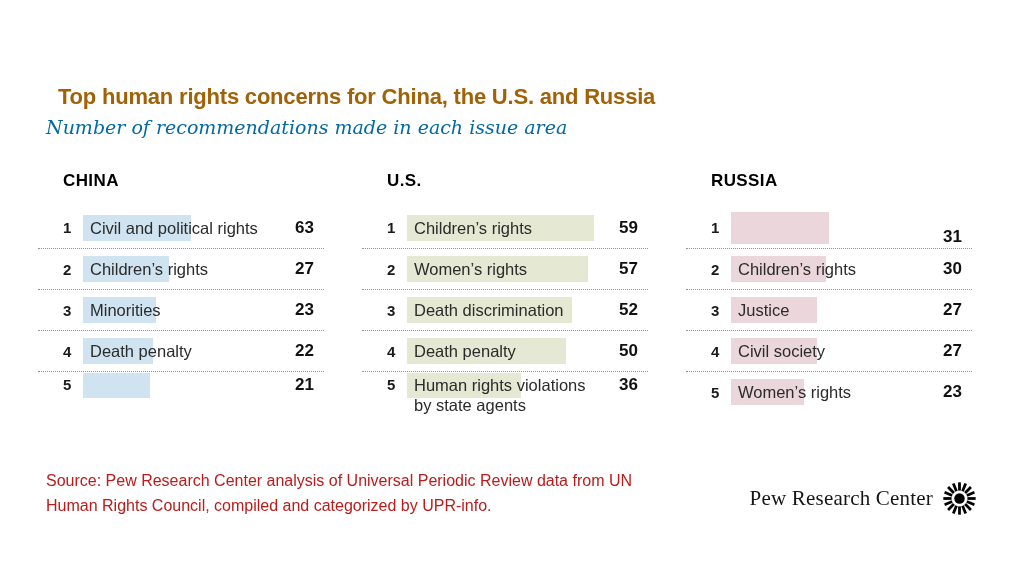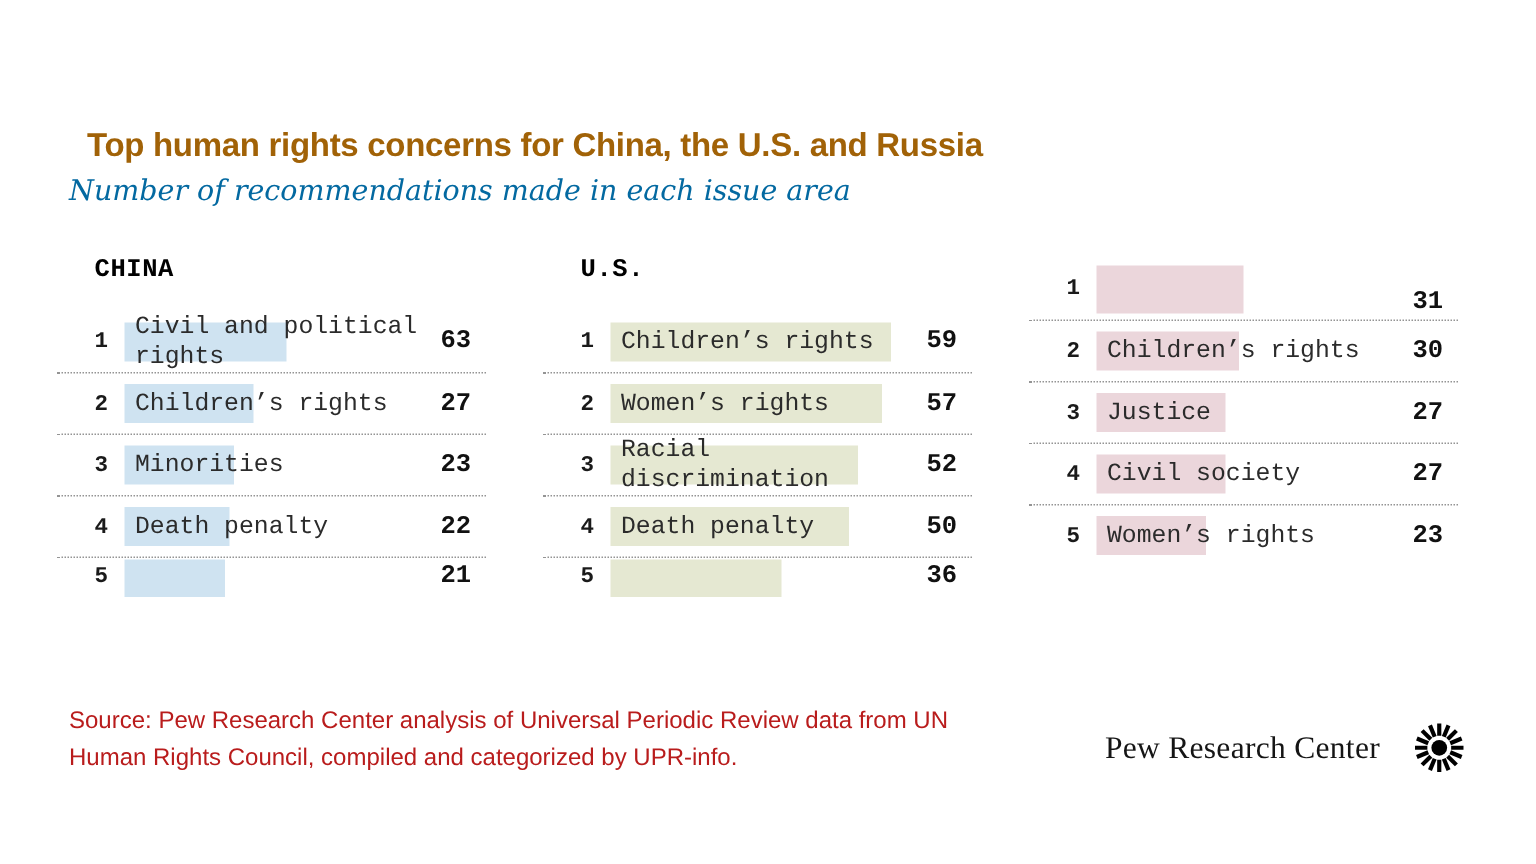--- a/index.html
+++ b/index.html
@@ -14,21 +14,21 @@
     font-size:22px; line-height:25px; font-weight:700; color:#a16207;
     letter-spacing:-0.2px; white-space:nowrap;
   }
   .subtitle {
     position:absolute; left:46px; top:115px; margin:0;
     font-family:"DejaVu Serif", serif; font-style:italic;
     font-size:19px; line-height:24px; color:#0369a1; white-space:nowrap;
   }
   .columns {
     position:absolute; left:38px; top:172px; width:934px;
-    display:flex; gap:38px;font-family:Liberation Mono, monospace;
+    display:flex; gap:38px;
   }
   .col { flex:1 1 0; min-width:0; }
   .col h2 {
     margin:0 0 17px 0; padding-left:25px;
     font-size:17px; line-height:18px; font-weight:700; color:#000;
     letter-spacing:0.4px;
   }
   .row {
     position:relative; display:flex; align-items:center;
     min-height:41px; box-sizing:border-box;
@@ -59,21 +59,21 @@
   .row.wrap-first .labelcell { display:flex; align-items:center; }
   .row.wrap-first .rank { align-self:center; }
   .row.wrap-first .value { align-self:flex-end; line-height:20px; padding-bottom:1px; }
   .row.wrap-first .bar { top:5px; transform:none; height:32px; }
   .source {
     position:absolute; left:46px; top:469px; margin:0; width:600px;
     font-size:16px; line-height:24.5px; color:#b91c1c;
   }
   .brand {
     position:absolute; right:47px; top:480px; height:36px;
-    display:flex; align-items:center; gap:22px;
+    display:flex; align-items:center; gap:9px;
   }
   .brand-text {
     font-family:"Liberation Serif", serif; font-size:21px; color:#151515;
     letter-spacing:0.2px; white-space:nowrap;
   }
   .sunburst { display:block; }
 </style>
 </head>
 <body>
 
@@ -117,35 +117,37 @@
           <span class="labelcell"><span class="bar" style="width: 187px; background: rgb(229, 232, 210);"></span><span class="label">Children’s rights</span></span>
           <span class="value">59</span>
         </div>
         <div class="row">
           <span class="rank">2</span>
           <span class="labelcell"><span class="bar" style="width: 181px; background: rgb(229, 232, 210);"></span><span class="label">Women’s rights</span></span>
           <span class="value">57</span>
         </div>
         <div class="row">
           <span class="rank">3</span>
-          <span class="labelcell"><span class="bar" style="width: 165px; background: rgb(229, 232, 210);"></span><span class="label">Racial discrimination</span></span>
+          <span class="labelcell"><span class="bar" style="width: 165px; background: rgb(229, 232, 210);"></span><span class="label">Death discrimination</span></span>
           <span class="value">52</span>
         </div>
         <div class="row">
           <span class="rank">4</span>
           <span class="labelcell"><span class="bar" style="width: 159px; background: rgb(229, 232, 210);"></span><span class="label">Death penalty</span></span>
           <span class="value">50</span>
         </div>
         <div class="row wrap wrap-last">
           <span class="rank">5</span>
-          <span class="labelcell"><span class="bar" style="width: 114px; background: rgb(229, 232, 210);"></span></span>
+          <span class="labelcell"><span class="bar" style="width: 114px; background: rgb(229, 232, 210);"></span><span class="label">Human rights violations
+by state agents</span></span>
           <span class="value">36</span>
         </div>
       </section>
       <section class="col">
+        <h2>RUSSIA</h2>
         <div class="row wrap wrap-first">
           <span class="rank">1</span>
           <span class="labelcell">
             <span class="bar" style="width: 98px; background: rgb(235, 214, 219);"></span>
           </span>
           <span class="value">31</span>
         </div>
         <div class="row">
           <span class="rank">2</span>
           <span class="labelcell"><span class="bar" style="width: 95px; background: rgb(235, 214, 219);"></span><span class="label">Children’s rights</span></span>

